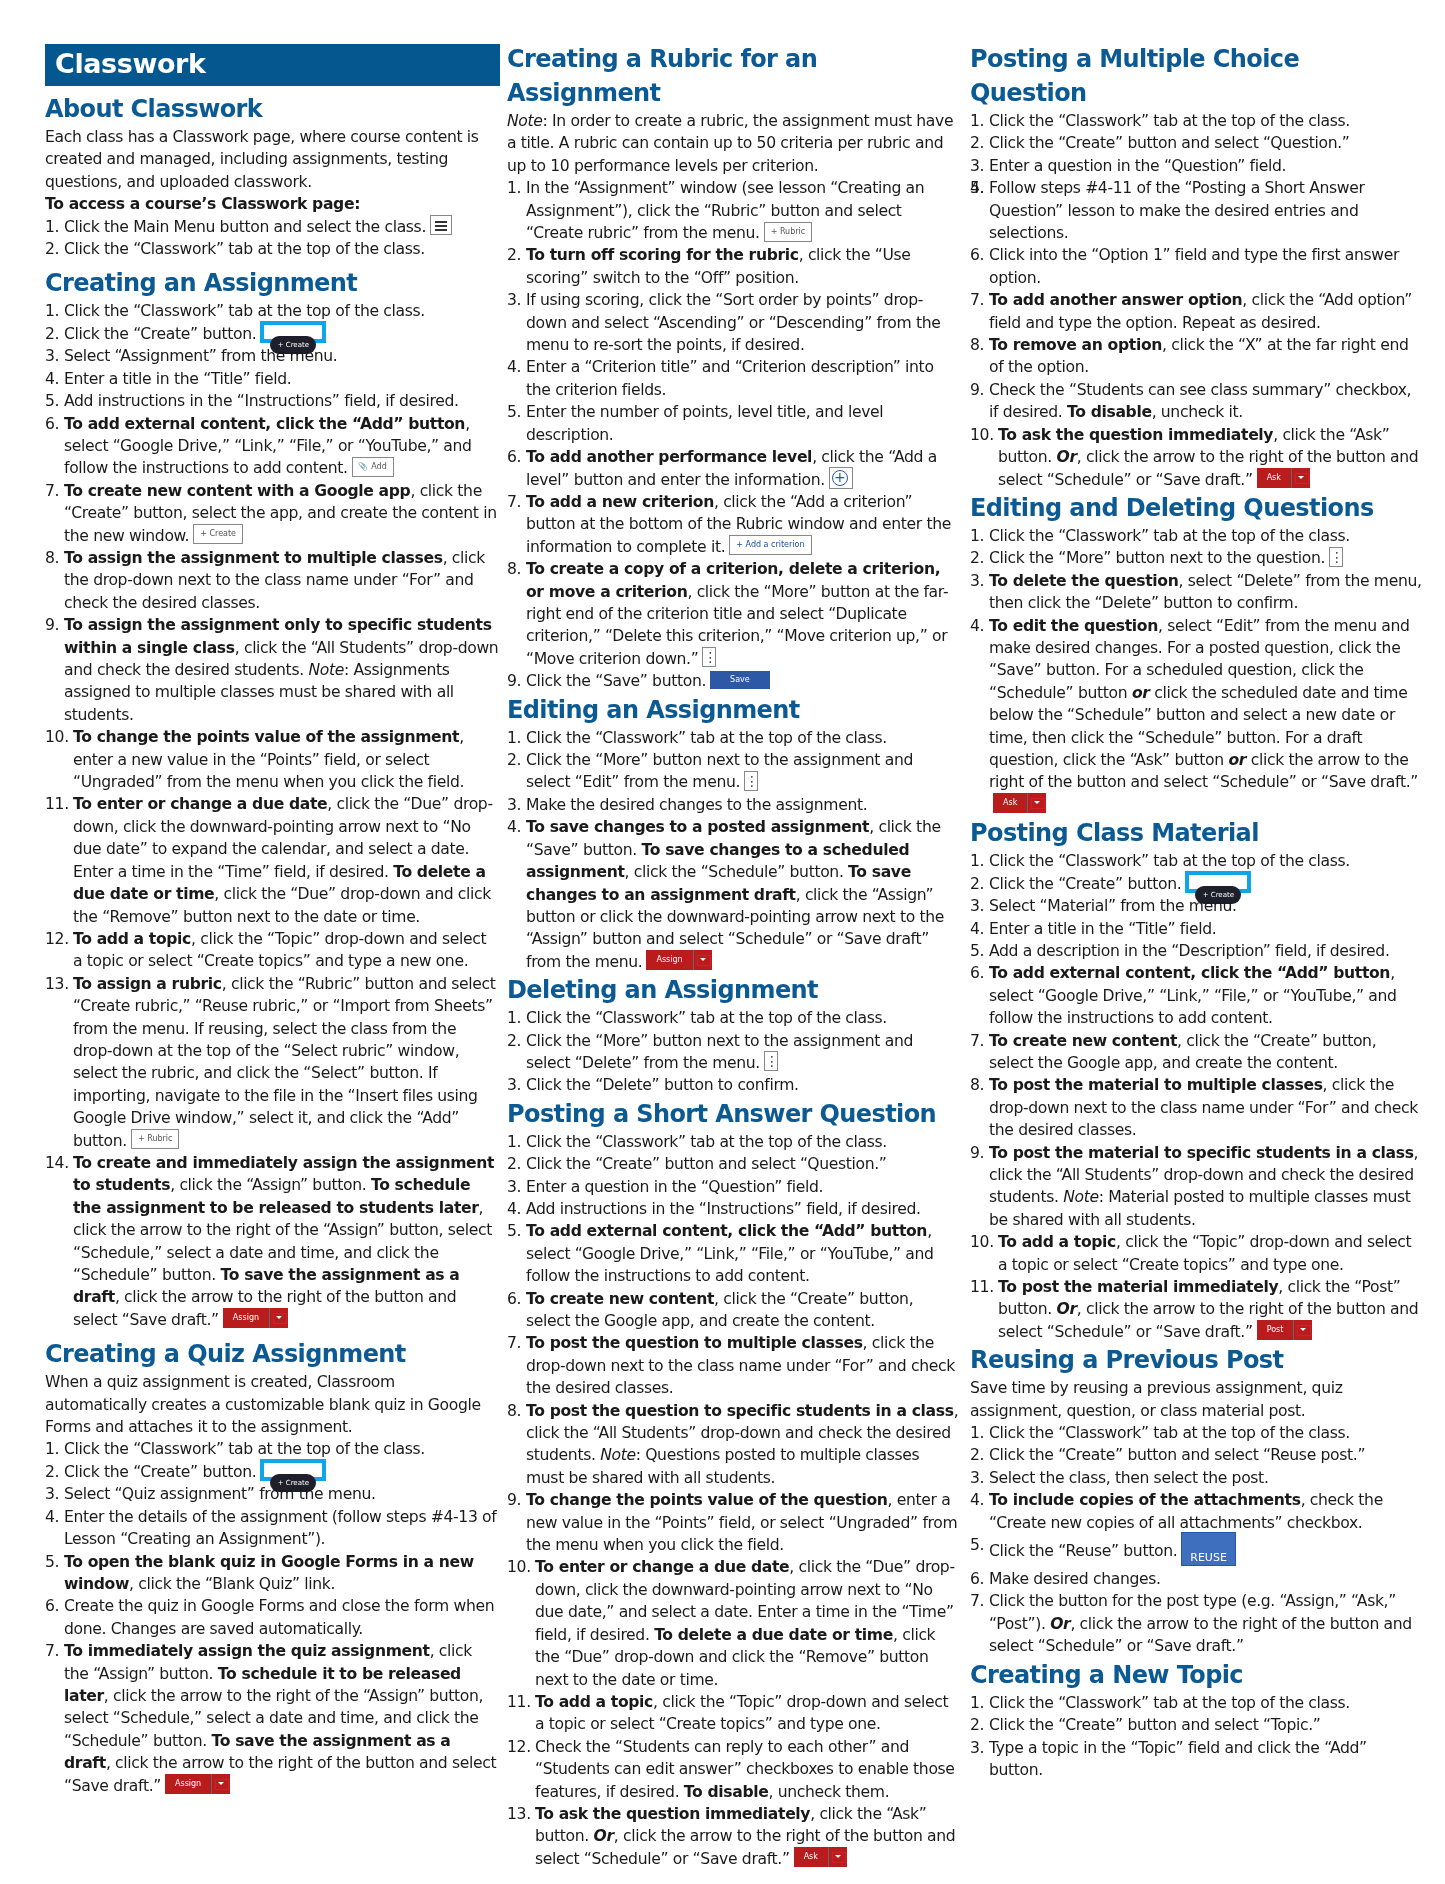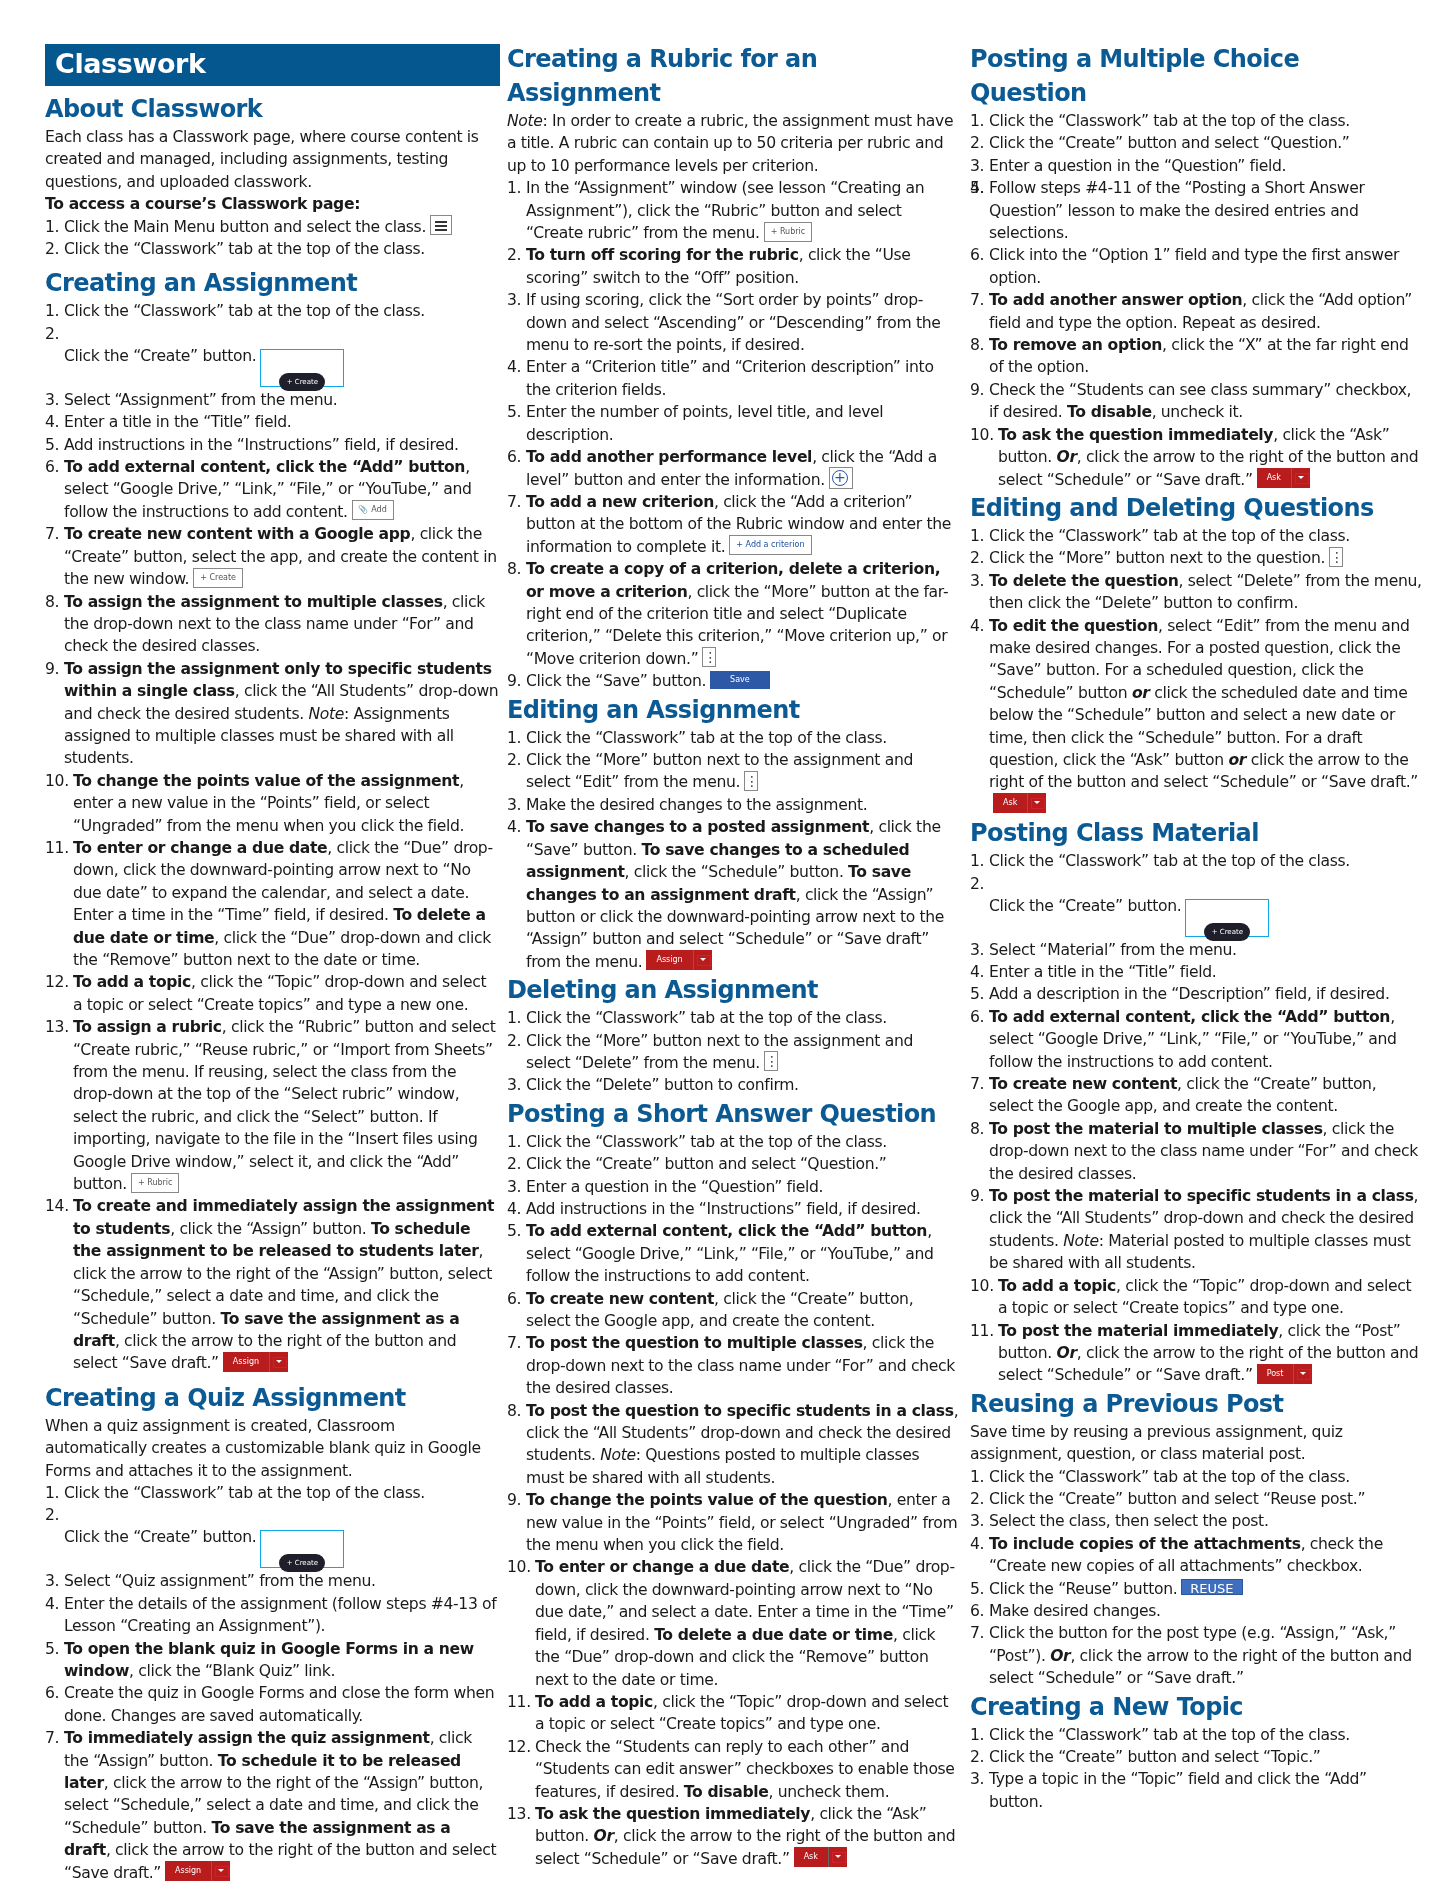--- a/index.html
+++ b/index.html
@@ -16,31 +16,31 @@
   p.body { margin: 0; }
   .lead { font-weight: bold; }
   ol { list-style: none; }
   ol li { position: relative; padding-left: 19px; }
   ol li .num { position: absolute; left: 0; top: 0; }
   ol li.wide { padding-left: 28px; }
   b { font-weight: bold; }
   i { font-style: italic; }
   
   .ib { display: inline-block; vertical-align: middle; position: relative; top: -2px; margin-left: 4px; }
-  .btn-create-dark { border: 1px solid #0ea5e9; padding: 18px; height: 22px; margin-top: 28px; }
+  .btn-create-dark { border: 4px solid #0ea5e9; padding: 6px; height: 22px; }
   .btn-create-dark .pill { display: inline-block; background: #1f1f2b; color: #fff; border-radius: 10px; height: 18px; width: 46px; font-size: 7px; line-height: 18px; text-align: center; letter-spacing: 0; }
   .btn-outline { border: 1px solid #888; height: 20px; padding: 0 6px; font-size: 8px; line-height: 18px; color: #555; letter-spacing: 0; background: #fff; }
   .btn-outline.blue { color: #1a4fa0; }
   .btn-split { height: 20px; display: inline-flex; background: #b91c1c; letter-spacing: 0; }
   .btn-split .main { color: #fff; font-size: 8px; line-height: 20px; padding: 0 10px; border-right: 1px solid #666; }
   .btn-split .arrow { width: 18px; position: relative; }
   .btn-split .arrow::after { content: ""; position: absolute; left: 3px; top: 5px; width: 12px; height: 9px; border: 1.5px solid #d0202a; }
   .btn-split .arrow::before { content: ""; position: absolute; left: 6px; top: 8px; border-left: 3px solid transparent; border-right: 3px solid transparent; border-top: 3px solid #fff; }
   .btn-blue { background: #2c58a6; color: #fff; font-size: 8px; height: 18px; line-height: 18px; padding: 0 20px; letter-spacing: 0; }
-  .btn-reuse { background: #3d6fbe; color: #fff; font-size: 13px; height: 16px; line-height: 18px; padding: 0 8px; letter-spacing: 0; border: 1px solid #2a55a0; }
+  .btn-reuse { background: #3d6fbe; color: #fff; font-size: 11px; height: 32px; line-height: 18px; padding: 16px 8px; letter-spacing: 0; border: 1px solid #2a55a0; }
   .btn-more { border: 1px solid #888; width: 14px; height: 20px; font-size: 14px; line-height: 18px; text-align: center; color: #444; letter-spacing: 0; }
   .btn-menu { border: 1px solid #888; width: 22px; height: 20px; position: relative; }
   .btn-menu span { position: absolute; left: 4px; width: 12px; height: 1.5px; background: #333; }
   .btn-addlevel { border: 1px solid #888; width: 24px; height: 22px; padding: 2px; }
   .btn-addlevel .circ { display: block; width: 16px; height: 16px; border: 1.5px solid #2856a8; border-radius: 50%; color: #2856a8; font-size: 14px; line-height: 12px; text-align: center; letter-spacing: 0; }
 </style>
 </head>
 <body>
 
 <div class="page">

